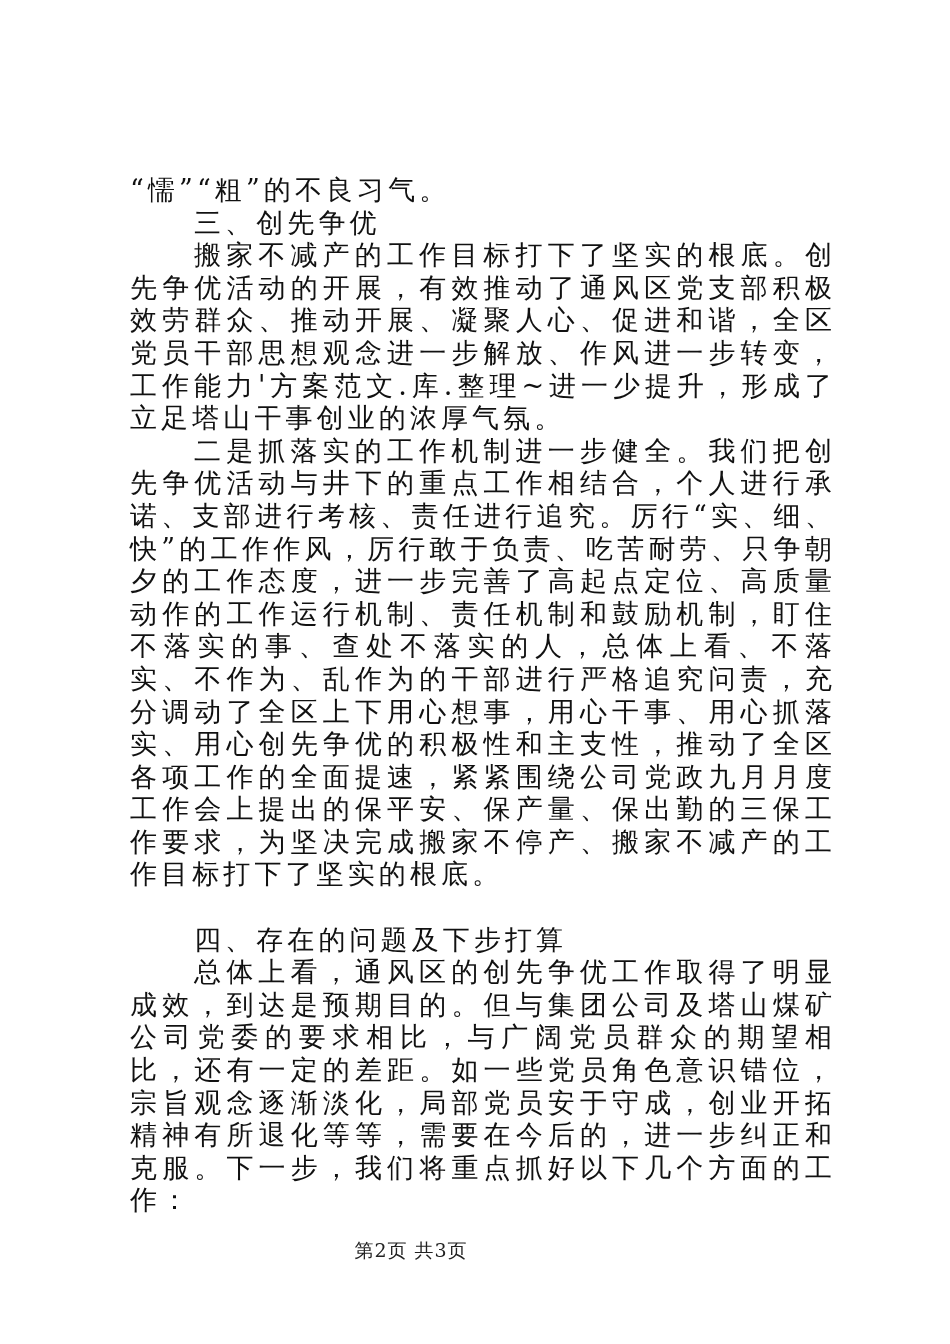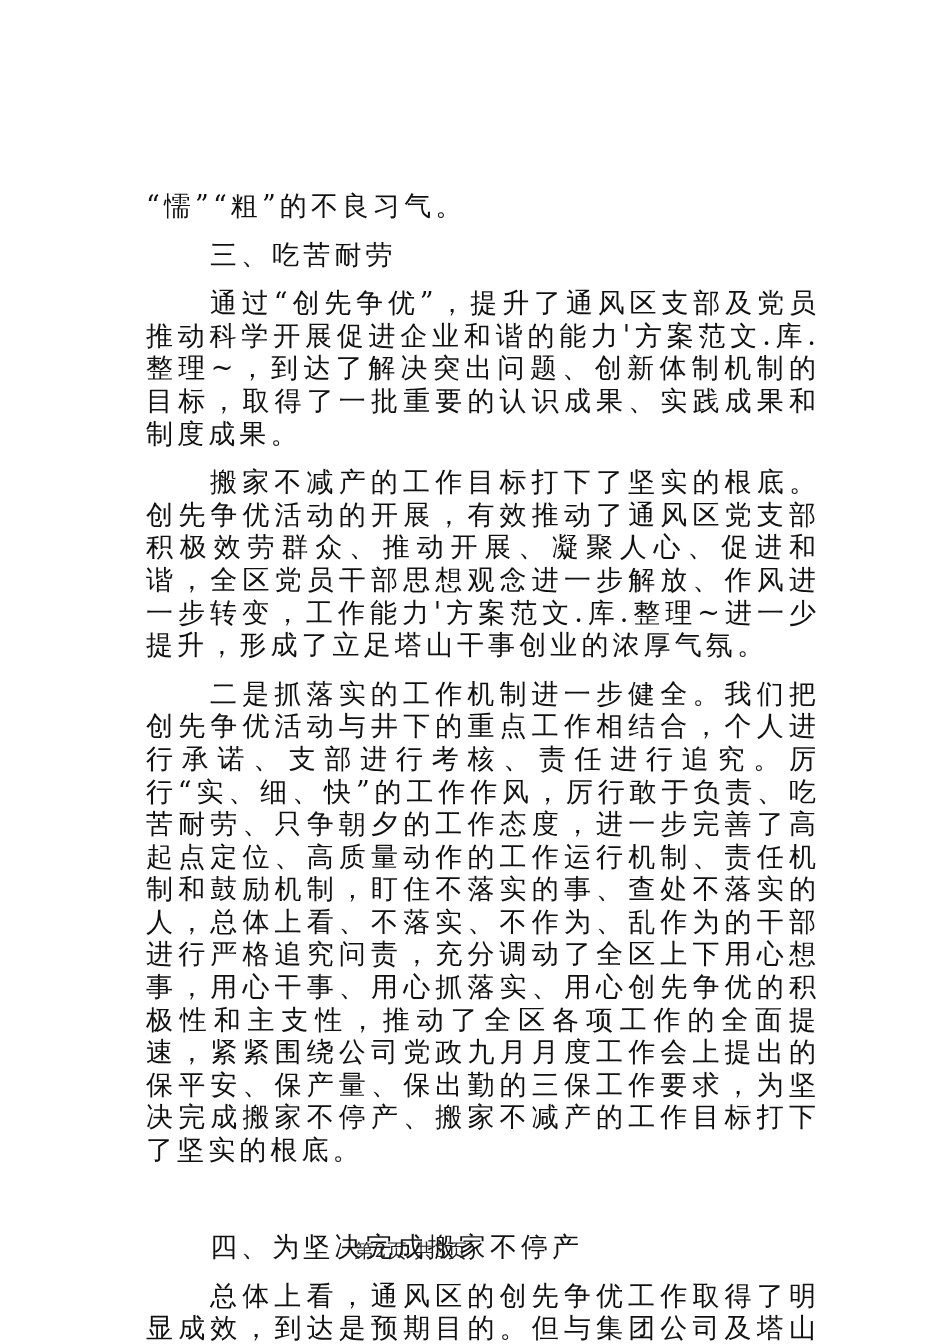--- a/index.html
+++ b/index.html
@@ -21,21 +21,21 @@
     width: 950px; height: 1344px;
     background: #ffffff;
   }
   .content {
     position: absolute;
     left: 130px;
     top: 174px;
     width: 706px;
   }
   .para {
-    margin: 16px;
+    margin: 0;
     font-size: 27px;
     line-height: 32.6px;
     letter-spacing: 4.1px;
     text-align: justify;
     text-justify: inter-character;
     word-break: break-all;
     white-space: normal;
   }
   .para.indent {
     text-indent: 64px;
@@ -56,24 +56,23 @@
     letter-spacing: 1px;
     color: #222;
   }
 </style>
 </head>
 <body>
 
 <div class="page">
   <div class="content">
     <p class="para noindent">“懦”“粗”的不良习气。</p>
-    <p class="para indent">三、吃苦耐劳</p>
-    <p class="para indent">通过“创先争优”，提升了通风区支部及党员推动科学开展促进企业和谐的能力'方案范文.库.整理~，到达了解决突出问题、创新体制机制的目标，取得了一批重要的认识成果、实践成果和制度成果。</p>
+    <p class="para indent">三、创先争优</p>
     <p class="para indent">搬家不减产的工作目标打下了坚实的根底。创先争优活动的开展，有效推动了通风区党支部积极效劳群众、推动开展、凝聚人心、促进和谐，全区党员干部思想观念进一步解放、作风进一步转变，工作能力'方案范文.库.整理~进一少提升，形成了立足塔山干事创业的浓厚气氛。</p>
     <p class="para indent">二是抓落实的工作机制进一步健全。我们把创先争优活动与井下的重点工作相结合，个人进行承诺、支部进行考核、责任进行追究。厉行“实、细、快”的工作作风，厉行敢于负责、吃苦耐劳、只争朝夕的工作态度，进一步完善了高起点定位、高质量动作的工作运行机制、责任机制和鼓励机制，盯住不落实的事、查处不落实的人，总体上看、不落实、不作为、乱作为的干部进行严格追究问责，充分调动了全区上下用心想事，用心干事、用心抓落实、用心创先争优的积极性和主支性，推动了全区各项工作的全面提速，紧紧围绕公司党政九月月度工作会上提出的保平安、保产量、保出勤的三保工作要求，为坚决完成搬家不停产、搬家不减产的工作目标打下了坚实的根底。</p>
     <div class="gap"></div>
-    <p class="para indent">四、为坚决完成搬家不停产</p>
+    <p class="para indent">四、存在的问题及下步打算</p>
     <p class="para indent">总体上看，通风区的创先争优工作取得了明显成效，到达是预期目的。但与集团公司及塔山煤矿公司党委的要求相比，与广阔党员群众的期望相比，还有一定的差距。如一些党员角色意识错位，宗旨观念逐渐淡化，局部党员安于守成，创业开拓精神有所退化等等，需要在今后的，进一步纠正和克服。下一步，我们将重点抓好以下几个方面的工作：</p>
 
   </div>
 
   <div class="footer">第2页 共3页</div>
 </div>
 
 </body></html>

